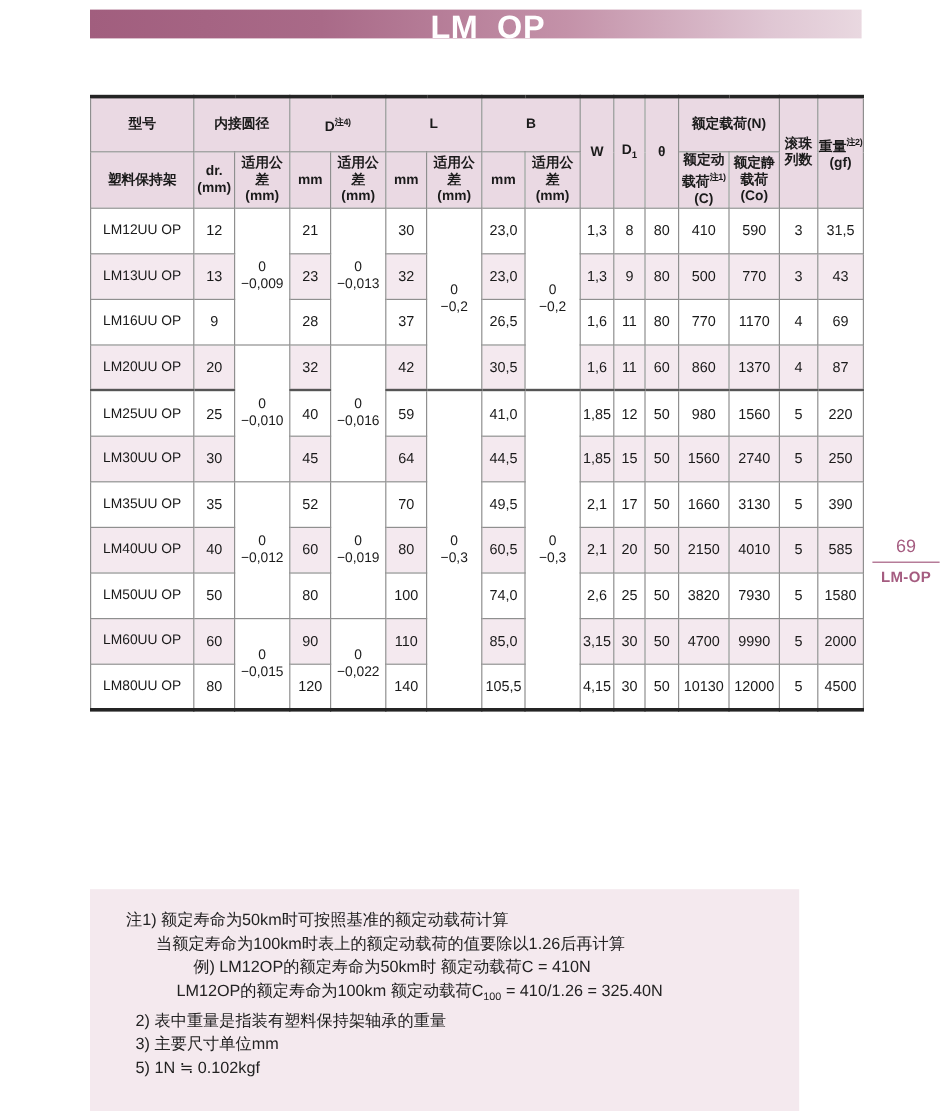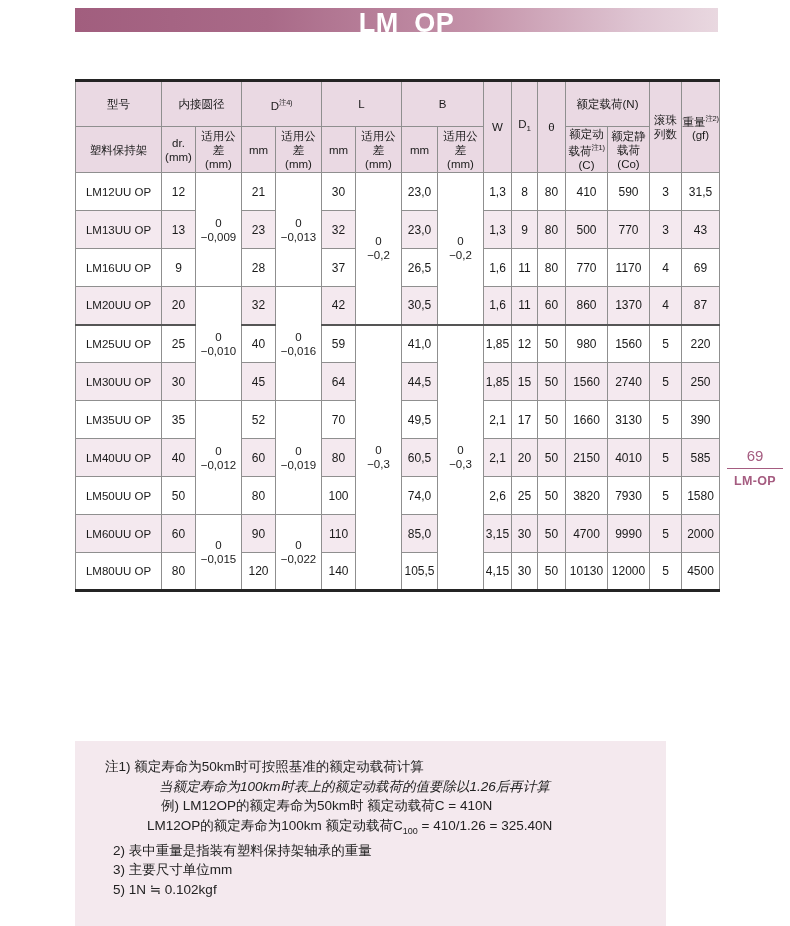--- a/index.html
+++ b/index.html
@@ -17,42 +17,42 @@
 
   
   .table-wrap { position: absolute; left: 75px; top: 79px; }
   table {
     border-collapse: collapse; table-layout: fixed; width: 644px;
     border-top: 3px solid #242424; border-bottom: 3px solid #242424;
     border-left: 1px solid #8f8f8f; border-right: 1px solid #8f8f8f;
   }
   th, td { border: 1px solid #8f8f8f; text-align: center; vertical-align: middle; padding: 0; overflow: hidden; }
   thead tr { height: 46px; }
-  thead th { background: #ead9e3; font-weight: normal; font-size: 11.5px; line-height: 14px; }
+  thead th { background: #ead9e3; font-weight: bold; font-size: 11.5px; line-height: 14px; }
   tbody tr { height: 38px; }
   tbody td { font-size: 12px; background: #ffffff; }
   tbody tr.alt td { background: #f4e9ef; }
   tbody td.tol { background: #ffffff !important; white-space: pre-line; line-height: 14px; font-size: 11.5px; }
   tbody td.model { font-size: 11.5px; }
   tbody tr.group-start td { border-top: 2px solid #555555; }
   sup { font-size: 7.5px; vertical-align: super; letter-spacing: -0.3px; }
   sub { font-size: 8px; vertical-align: sub; }
 
   
   .marker { position: absolute; left: 727px; top: 447px; width: 56px; text-align: center; color: #a55c80; }
   .marker .num   { font-size: 15px; padding-bottom: 4px; border-bottom: 1px solid #a55c80; }
   .marker .label { font-size: 12.5px; font-weight: bold; padding-top: 5px; letter-spacing: 0.3px; }
 
   
   .notes {
     position: absolute; left: 75px; top: 741px; width: 591px; height: 185px;
     background: #f4e9ee; font-size: 13.5px; line-height: 19.5px; color: #222222; padding-top: 16px;
   }
   .notes .n1 { padding-left: 30px; }
-  .notes .n2 { padding-left: 84px; font-style: italic; }
+  .notes .n2 { padding-left: 55px; }
   .notes .n3 { padding-left: 86px; }
   .notes .n4 { padding-left: 72px; }
   .notes .nx { padding-left: 38px; }
   .notes sub { font-size: 9px; }
 </style>
 </head>
 <body>
 
 <div class="banner">
   <span class="model-title">LM_OP</span>

